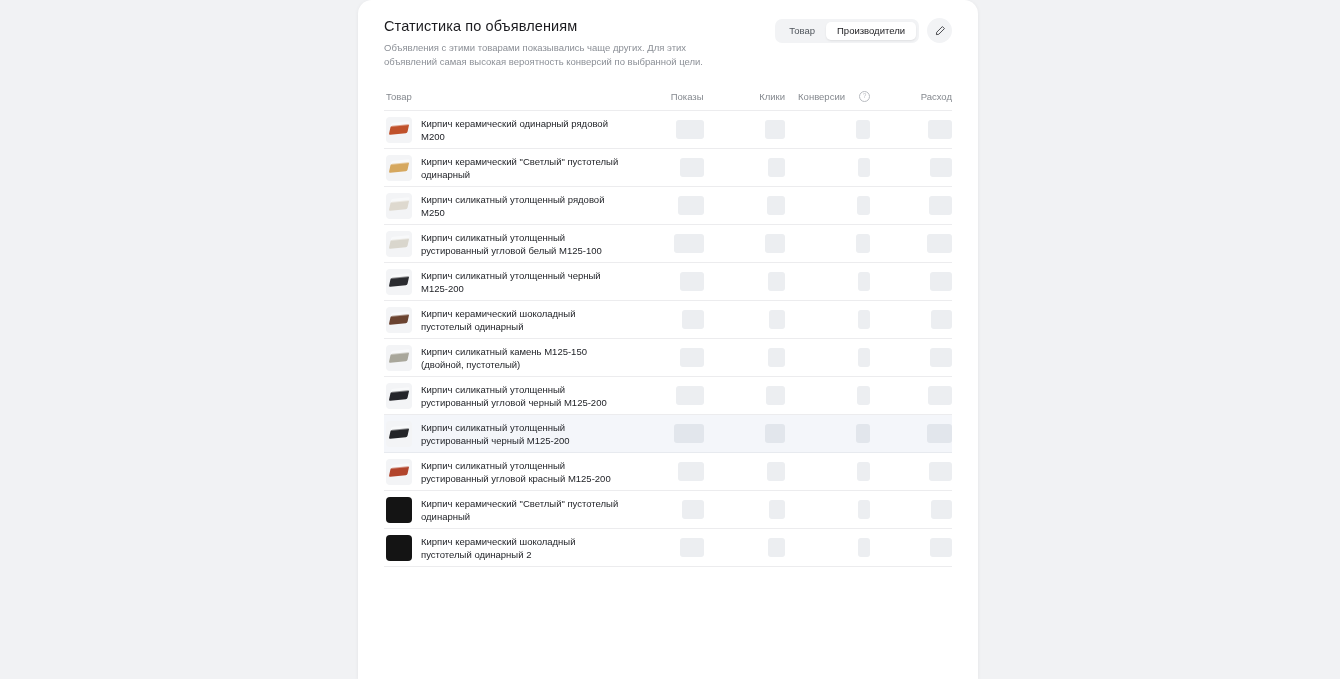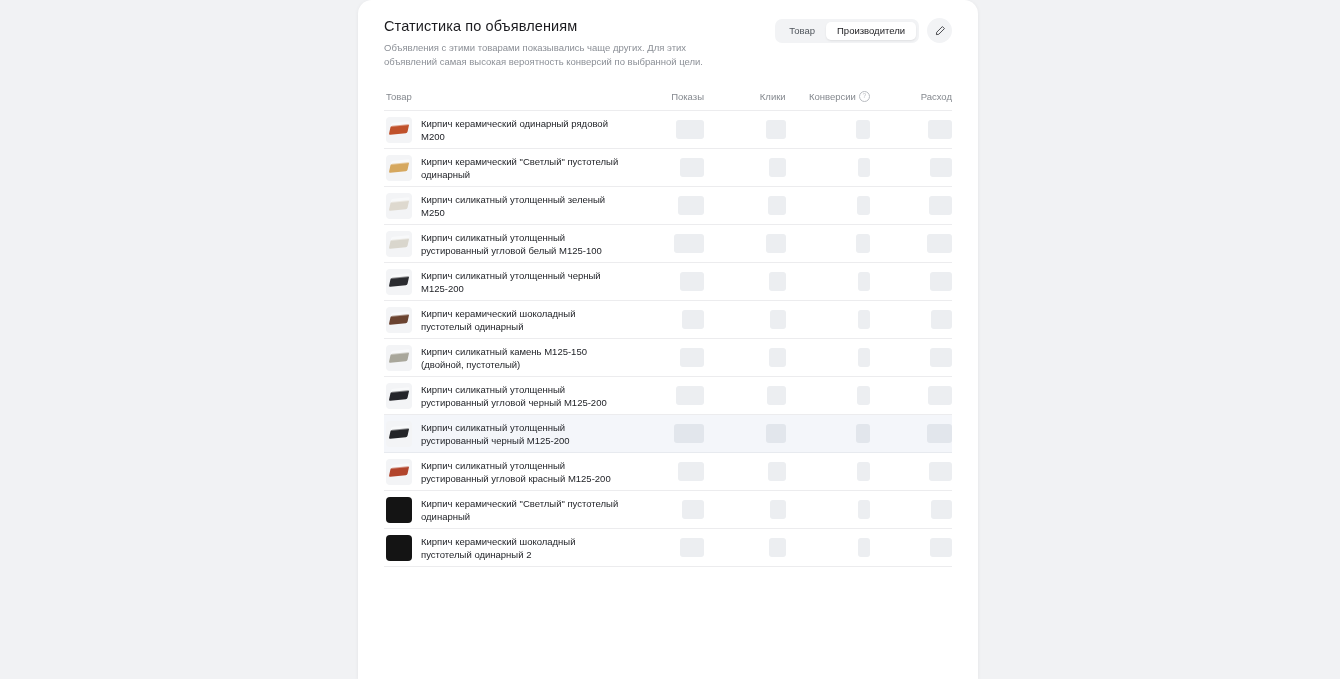--- a/index.html
+++ b/index.html
@@ -126,21 +126,21 @@
   .thead-row th.first {
     text-align: left;
     padding-left: 2px;
   }
 
   .col-prod { width: 246px; }
   .col-num { width: 86px; }
 
   .conv-head {
     display: inline-flex;
-    gap: 3px;
+    gap: 14px;
     justify-content: flex-end;
   }
 
   .q-icon {
     width: 9px;
     height: 9px;
     border-radius: 50%;
     border: 1px solid #b9bcc1;
     color: #b9bcc1;
     font-size: 6.5px;
@@ -305,21 +305,21 @@
               <td class="bar-cell"><span class="bar" style="width: 17px;"></span></td>
               <td class="bar-cell"><span class="bar" style="width: 12px;"></span></td>
               <td class="bar-cell"><span class="bar" style="width: 22px;"></span></td>
             </tr>
             <tr>
               <td>
                 <div class="prod-cell">
                   <div class="thumb">
                     <div class="brick" style="background: rgb(222, 217, 207);"></div>
                   </div>
-                  <div class="prod-name">Кирпич силикатный утолщенный зеленый М250</div>
+                  <div class="prod-name">Кирпич силикатный утолщенный рядовой М250</div>
                 </div>
               </td>
               <td class="bar-cell"><span class="bar" style="width: 26px;"></span></td>
               <td class="bar-cell"><span class="bar" style="width: 18px;"></span></td>
               <td class="bar-cell"><span class="bar" style="width: 13px;"></span></td>
               <td class="bar-cell"><span class="bar" style="width: 23px;"></span></td>
             </tr>
             <tr>
               <td>
                 <div class="prod-cell">

